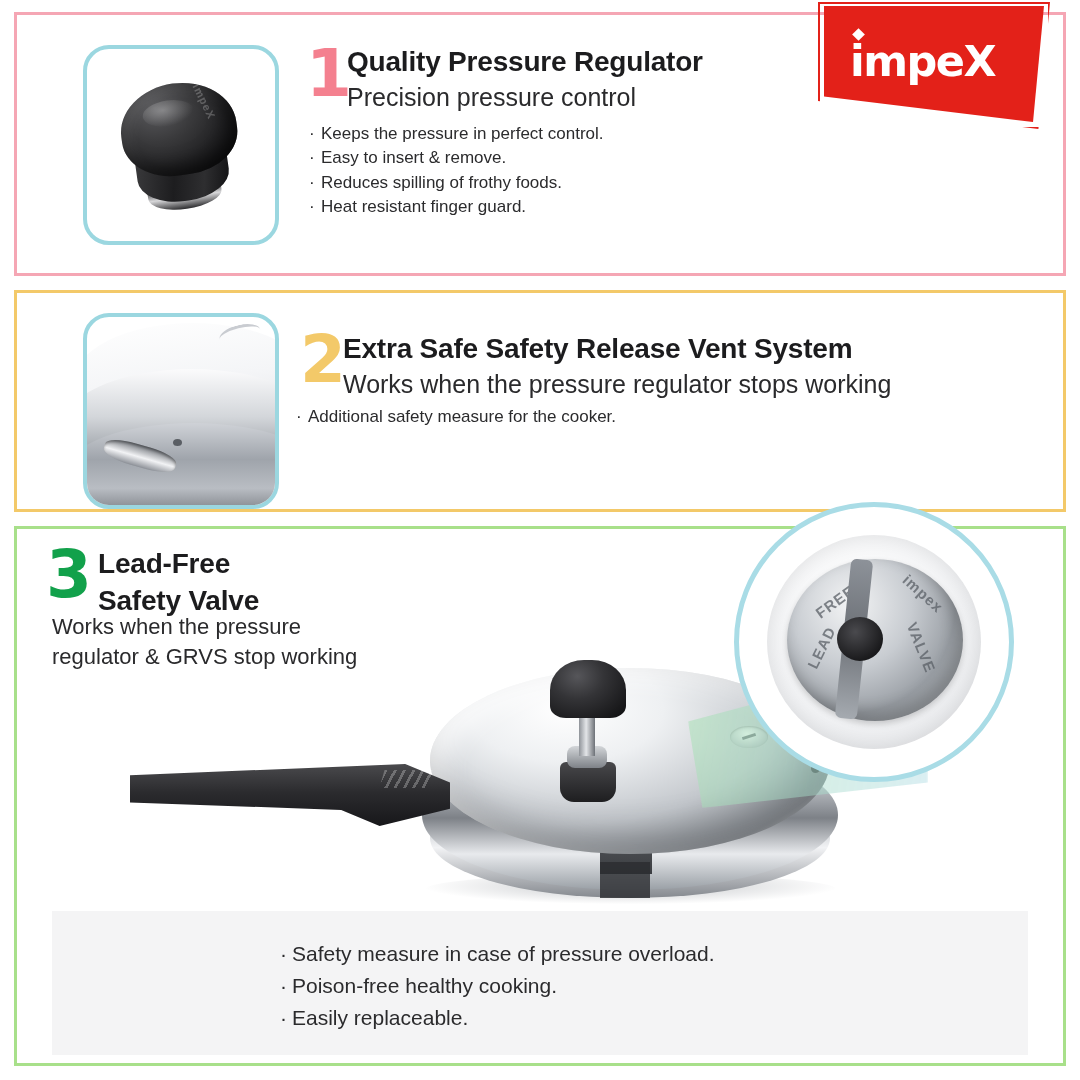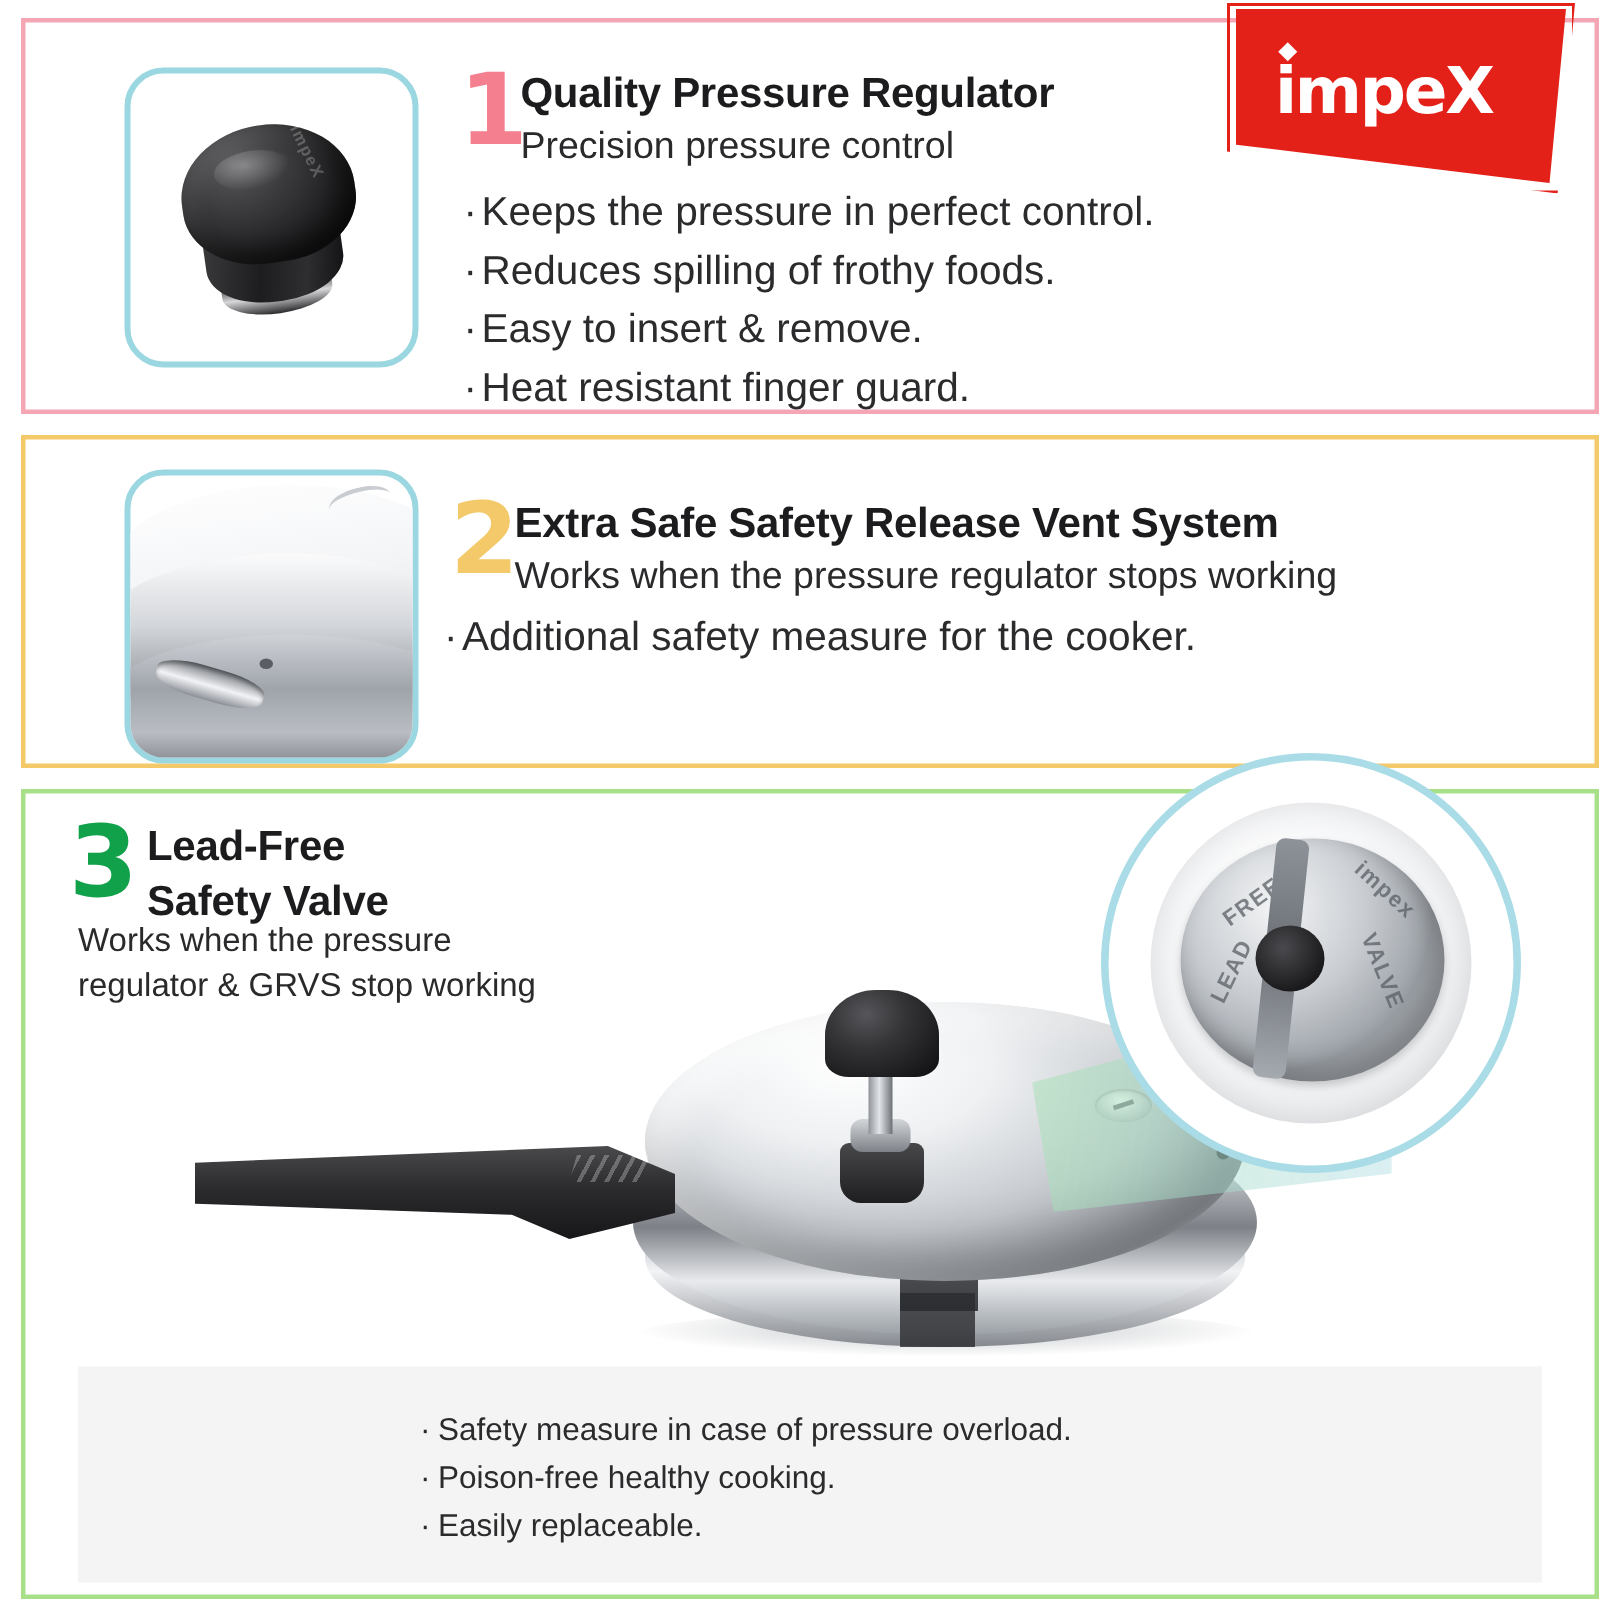--- a/index.html
+++ b/index.html
@@ -159,21 +159,21 @@
   }
   #body-3 { left: 52px; top: 612px; width: 310px; }
 
   
   .bullets {
     position: absolute;
     margin: 0; padding: 0;
     list-style: none;
   }
   .bullets li {
-    font-size: 27px;
+    font-size: 17px;
     line-height: 1.44;
     color: #2b2b2d;
     white-space: nowrap;
   }
   .bullets li::before {
     content: "\00B7";
     display: inline-block;
     width: 12px;
     color: #2b2b2d;
   }
@@ -387,22 +387,22 @@
     </div>
   </div>
 
 </div>
 
 <div class="num" id="num-1">1</div>
 <div class="h-title" id="title-1">Quality Pressure Regulator</div>
 <div class="h-sub" id="sub-1">Precision pressure control</div>
 <ul class="bullets" id="bul-1">
   <li>Keeps the pressure in perfect control.</li>
+  <li>Easy to insert &amp; remove.</li>
   <li>Reduces spilling of frothy foods.</li>
-  <li>Easy to insert &amp; remove.</li>
   <li>Heat resistant finger guard.</li>
 </ul>
 
 <div class="panel" id="panel-2">
 
   <div class="img-frame" id="frame-2">
     <div class="lid-wrap">
       <div class="lid-top"></div>
       <div class="lid-rim"></div>
       <div class="lid-band"></div>

